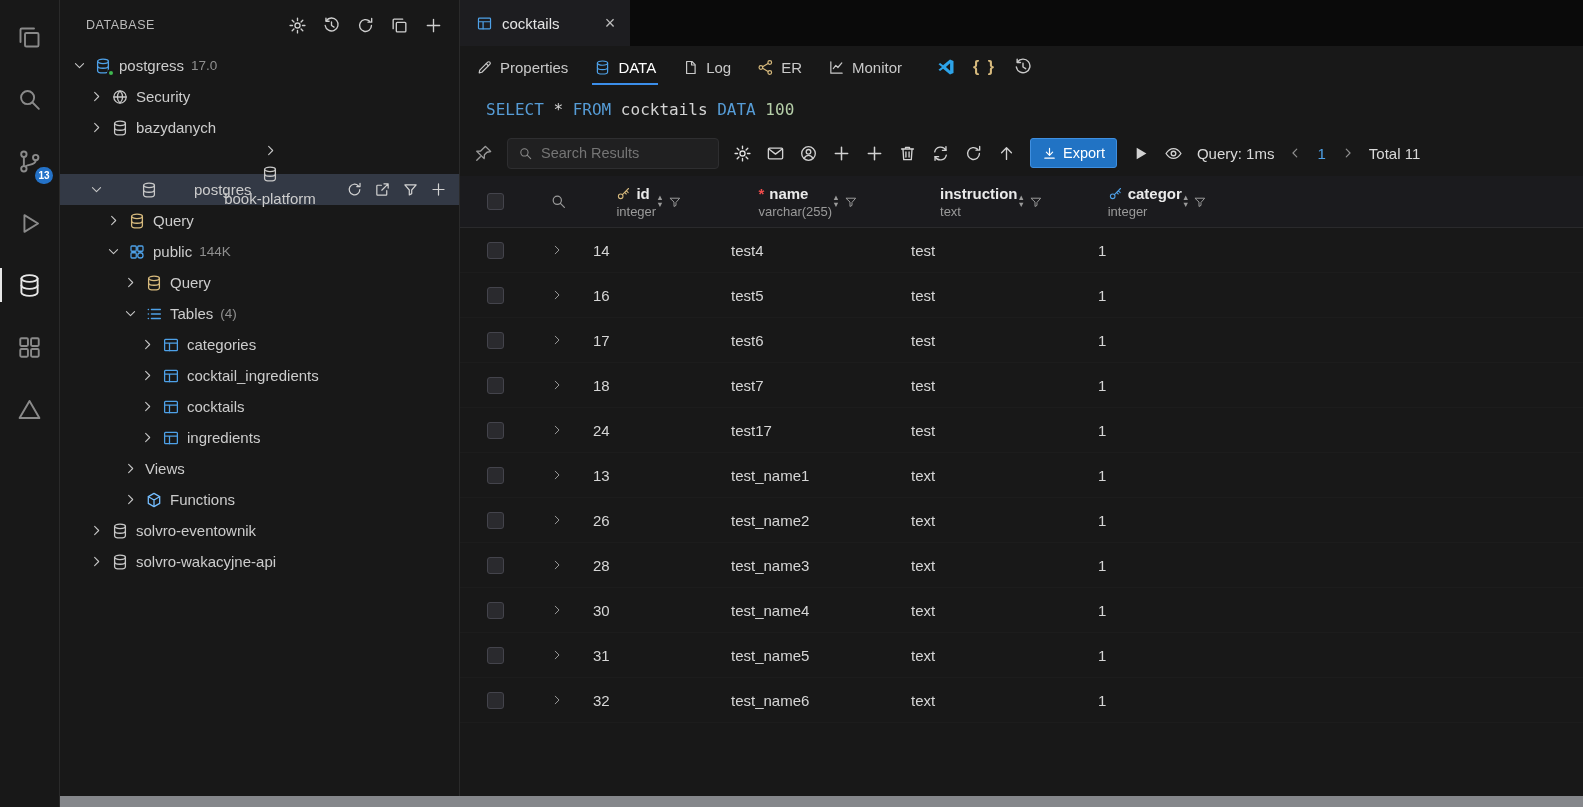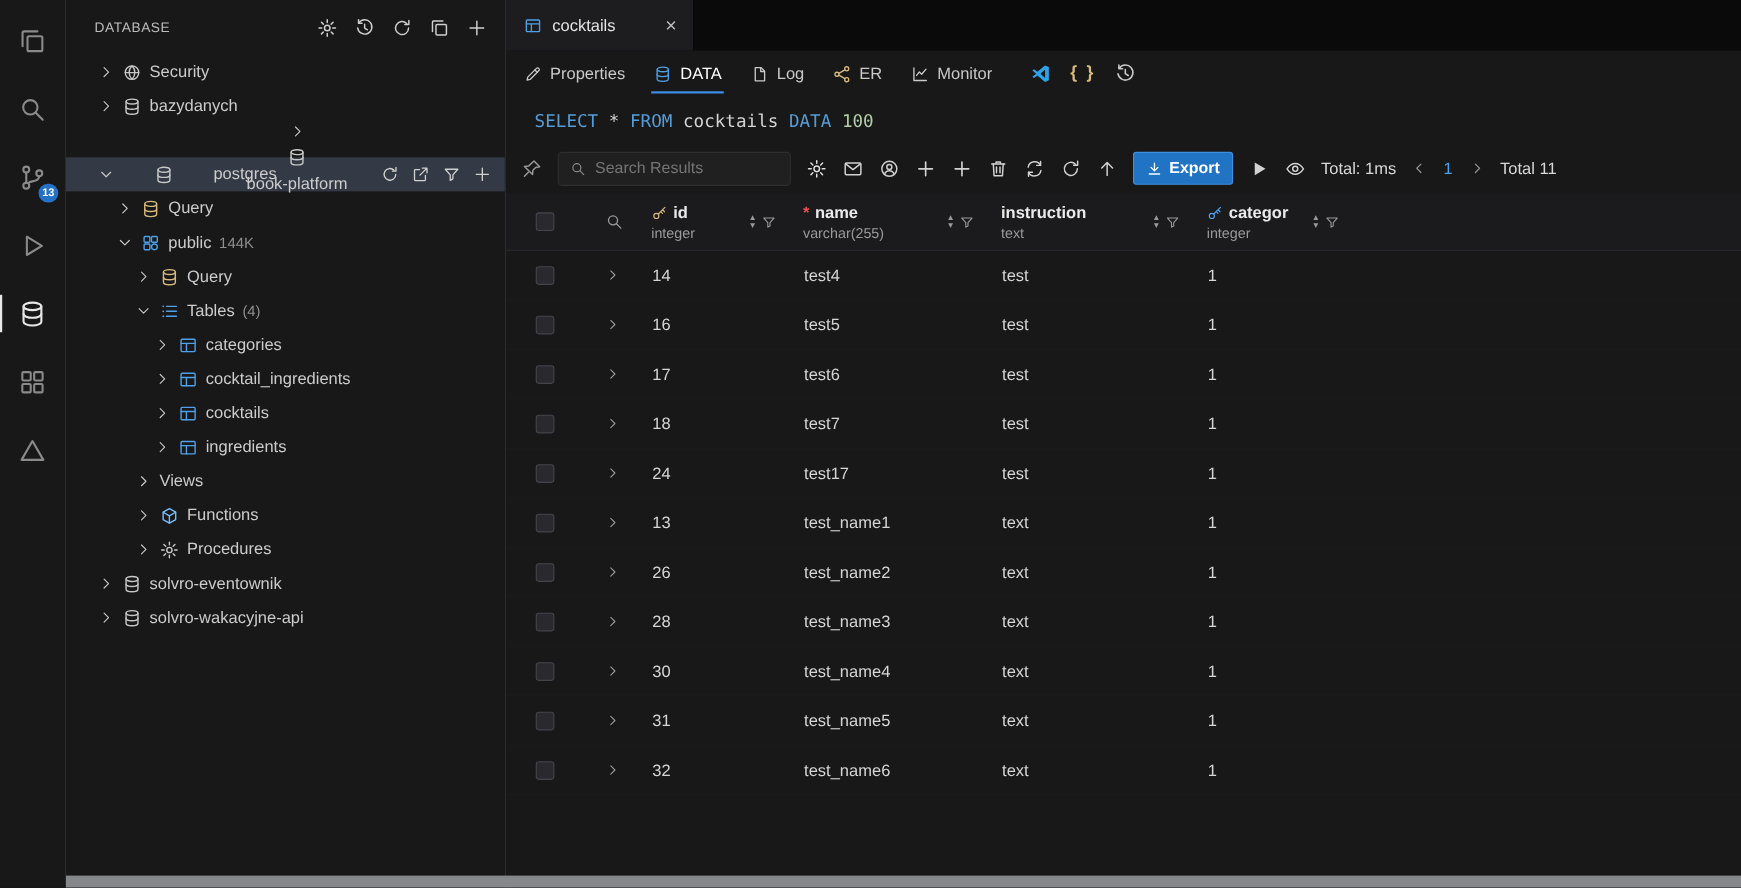--- a/index.html
+++ b/index.html
@@ -54,37 +54,37 @@
   .sqlbar { height:42px; display:flex; align-items:center; padding:0 26px; font-family:"DejaVu Sans Mono",monospace; font-size:16px; flex:0 0 auto; }
   .tok-k { color:#569cd6; } .tok-p { color:#d4d4d4; } .tok-n { color:#b5cea8;text-align:right; }
   .sqlbar span { white-space:pre; }
 
   .results-toolbar { height:46px; display:flex; align-items:center; padding:0 14px; gap:14px; flex:0 0 auto; }
   .rt-search { width:212px; height:31px; background:#202021; border:1px solid #2e2e30; border-radius:4px; display:flex; align-items:center; gap:8px; padding:0 10px; color:#8a8a8a; }
   .rt-search svg { width:15px; height:15px; flex:0 0 auto; }
   .rt-search input { background:transparent; border:0; outline:0; color:#cccccc; font-size:14.5px; width:100%; font-family:"Liberation Sans",sans-serif; }
   .rt-search input::placeholder { color:#757575; }
   .rt-ic { width:19px; height:19px; cursor:pointer; color:#d2d2d2; flex:0 0 auto; }
-  .export-btn { display:flex; align-items:center; gap:6px; background:#2173c4; border:1px solid #3f8fe0; color:#ffffff; height:30px; padding:0 11px; border-radius:3px; font-size:14.5px; cursor:pointer;font-weight:bold; }
+  .export-btn { display:flex; align-items:center; gap:6px; background:#2173c4; border:1px solid #3f8fe0; color:#ffffff; height:30px; padding:0 11px; border-radius:3px; font-size:14.5px; cursor:pointer; }
   .export-btn svg { width:15px; height:15px; }
   .cost, .total { font-size:15px; color:#d9d9d9; white-space:nowrap; }
   .pager { display:flex; align-items:center; gap:15px; }
   .pg-arrow { width:14px; height:14px; color:#8f8f8f; cursor:pointer; }
   .flip { transform:scaleX(-1); }
   .pg-num { color:#4ea1e8; font-size:15px; cursor:pointer; }
 
   
   .grid-header { height:52px; display:flex; align-items:stretch; background:#1b1b1e; border-bottom:1px solid #2a2a2c; flex:0 0 auto; }
   .grid-body { flex:1; overflow:hidden; }
   .gcell { display:flex; align-items:center; }
   .cell-check { width:64px; padding-left:27px; flex:0 0 auto; }
   .cell-expand { width:56px; padding-left:26px; flex:0 0 auto; }
   .w-id { width:138px; flex:0 0 auto; } .w-name { width:180px; flex:0 0 auto; }
   .w-instr { width:187px; flex:0 0 auto; } .w-cat { width:145px; flex:0 0 auto; }
-  .hcell { display:flex; align-items:center; justify-content:space-between; padding:0 12px; }
+  .hcell { display:flex; align-items:center; justify-content:center; padding:0 12px; }
   .hleft { display:flex; flex-direction:column; justify-content:center; gap:2px; }
   .hname { display:flex; align-items:center; gap:5px; font-size:15px; font-weight:700; color:#eaeaea; }
   .hname .bic { width:15px; height:15px; }
   .req { color:#f14c4c; font-weight:700; }
   .htype { font-size:13px; color:#9a9a9a; font-weight:400; }
   .hsort { display:flex; align-items:center; gap:4px; color:#9a9a9a; }
   .carets { display:flex; flex-direction:column; font-size:7.5px; line-height:6.5px; color:#9a9a9a; cursor:pointer; }
   .fic { width:14px; height:14px; cursor:pointer; }
   .hsearch { width:17px; height:17px; color:#9a9a9a; }
   .cb { width:17px; height:17px; border-radius:3px; background:#2a2a2e; border:1px solid #44444c; cursor:pointer; flex:0 0 auto; }
@@ -305,20 +305,30 @@
           </svg>
         <svg fill="none" stroke="currentColor" stroke-width="1.7" stroke-linecap="round" stroke-linejoin="round">
             <use href="#i-copy"></use>
           </svg>
         <svg fill="none" stroke="currentColor" stroke-width="1.7" stroke-linecap="round" stroke-linejoin="round">
             <use href="#i-plus"></use>
           </svg>
       </div>
     </div>
     <div class="tree" id="tree">
+        <div class="tree-row" style="padding-left: 12px;">
+          <svg viewBox="0 0 24 24" fill="none" stroke="currentColor" stroke-width="1.7" stroke-linecap="round" stroke-linejoin="round" class="chev">
+            <use href="#i-chevron-down"></use>
+          </svg>
+          <span class="pgwrap"><svg viewBox="0 0 24 24" fill="none" stroke="currentColor" stroke-width="1.7" stroke-linecap="round" stroke-linejoin="round" class="c-blue">
+              <use href="#i-db"></use>
+            </svg><span class="dot"></span></span>
+          <span class="t-label">postgress</span>
+          <span class="t-suffix">17.0</span>
+        </div>
         <div class="tree-row" style="padding-left: 29px;">
           <svg viewBox="0 0 24 24" fill="none" stroke="currentColor" stroke-width="1.7" stroke-linecap="round" stroke-linejoin="round" class="chev">
             <use href="#i-chevron-right"></use>
           </svg>
           <svg viewBox="0 0 24 24" fill="none" stroke="currentColor" stroke-width="1.7" stroke-linecap="round" stroke-linejoin="round" class="ti c-gray">
             <use href="#i-globe"></use>
           </svg>
           <span class="t-label">Security</span>
         </div>
         <div class="tree-row" style="padding-left: 29px;">
@@ -443,29 +453,20 @@
           <span class="t-label">Views</span>
         </div>
         <div class="tree-row" style="padding-left: 63px;">
           <svg viewBox="0 0 24 24" fill="none" stroke="currentColor" stroke-width="1.7" stroke-linecap="round" stroke-linejoin="round" class="chev">
             <use href="#i-chevron-right"></use>
           </svg>
           <svg viewBox="0 0 24 24" fill="none" stroke="currentColor" stroke-width="1.7" stroke-linecap="round" stroke-linejoin="round" class="ti c-blue2">
             <use href="#i-cube"></use>
           </svg>
           <span class="t-label">Functions</span>
-        </div>
-        <div class="tree-row" style="padding-left: 63px;">
-          <svg viewBox="0 0 24 24" fill="none" stroke="currentColor" stroke-width="1.7" stroke-linecap="round" stroke-linejoin="round" class="chev">
-            <use href="#i-chevron-right"></use>
-          </svg>
-          <svg viewBox="0 0 24 24" fill="none" stroke="currentColor" stroke-width="1.7" stroke-linecap="round" stroke-linejoin="round" class="ti c-gray">
-            <use href="#i-gear"></use>
-          </svg>
-          <span class="t-label">Procedures</span>
         </div>
         <div class="tree-row" style="padding-left: 29px;">
           <svg viewBox="0 0 24 24" fill="none" stroke="currentColor" stroke-width="1.7" stroke-linecap="round" stroke-linejoin="round" class="chev">
             <use href="#i-chevron-right"></use>
           </svg>
           <svg viewBox="0 0 24 24" fill="none" stroke="currentColor" stroke-width="1.7" stroke-linecap="round" stroke-linejoin="round" class="ti c-gray">
             <use href="#i-db"></use>
           </svg>
           <span class="t-label">solvro-eventownik</span>
         </div>
@@ -585,21 +586,21 @@
             <use href="#i-download"></use>
           </svg>
         <span>Export</span>
       </button>
       <svg class="rt-ic c-green" fill="none">
           <use href="#i-play"></use>
         </svg>
       <svg class="rt-ic" style="color:#d2d2d2" fill="none" stroke="currentColor" stroke-width="1.7" stroke-linecap="round" stroke-linejoin="round">
           <use href="#i-eye"></use>
         </svg>
-      <span class="cost">Total: 1ms</span>
+      <span class="cost">Query: 1ms</span>
       <div class="pager">
         <svg class="pg-arrow flip" fill="none" stroke="currentColor" stroke-width="2" stroke-linecap="round" stroke-linejoin="round">
             <use href="#i-chevron-right"></use>
           </svg>
         <span class="pg-num">1</span>
         <svg class="pg-arrow" fill="none" stroke="currentColor" stroke-width="2" stroke-linecap="round" stroke-linejoin="round">
             <use href="#i-chevron-right"></use>
           </svg>
       </div>
       <span class="total">Total 11</span>

